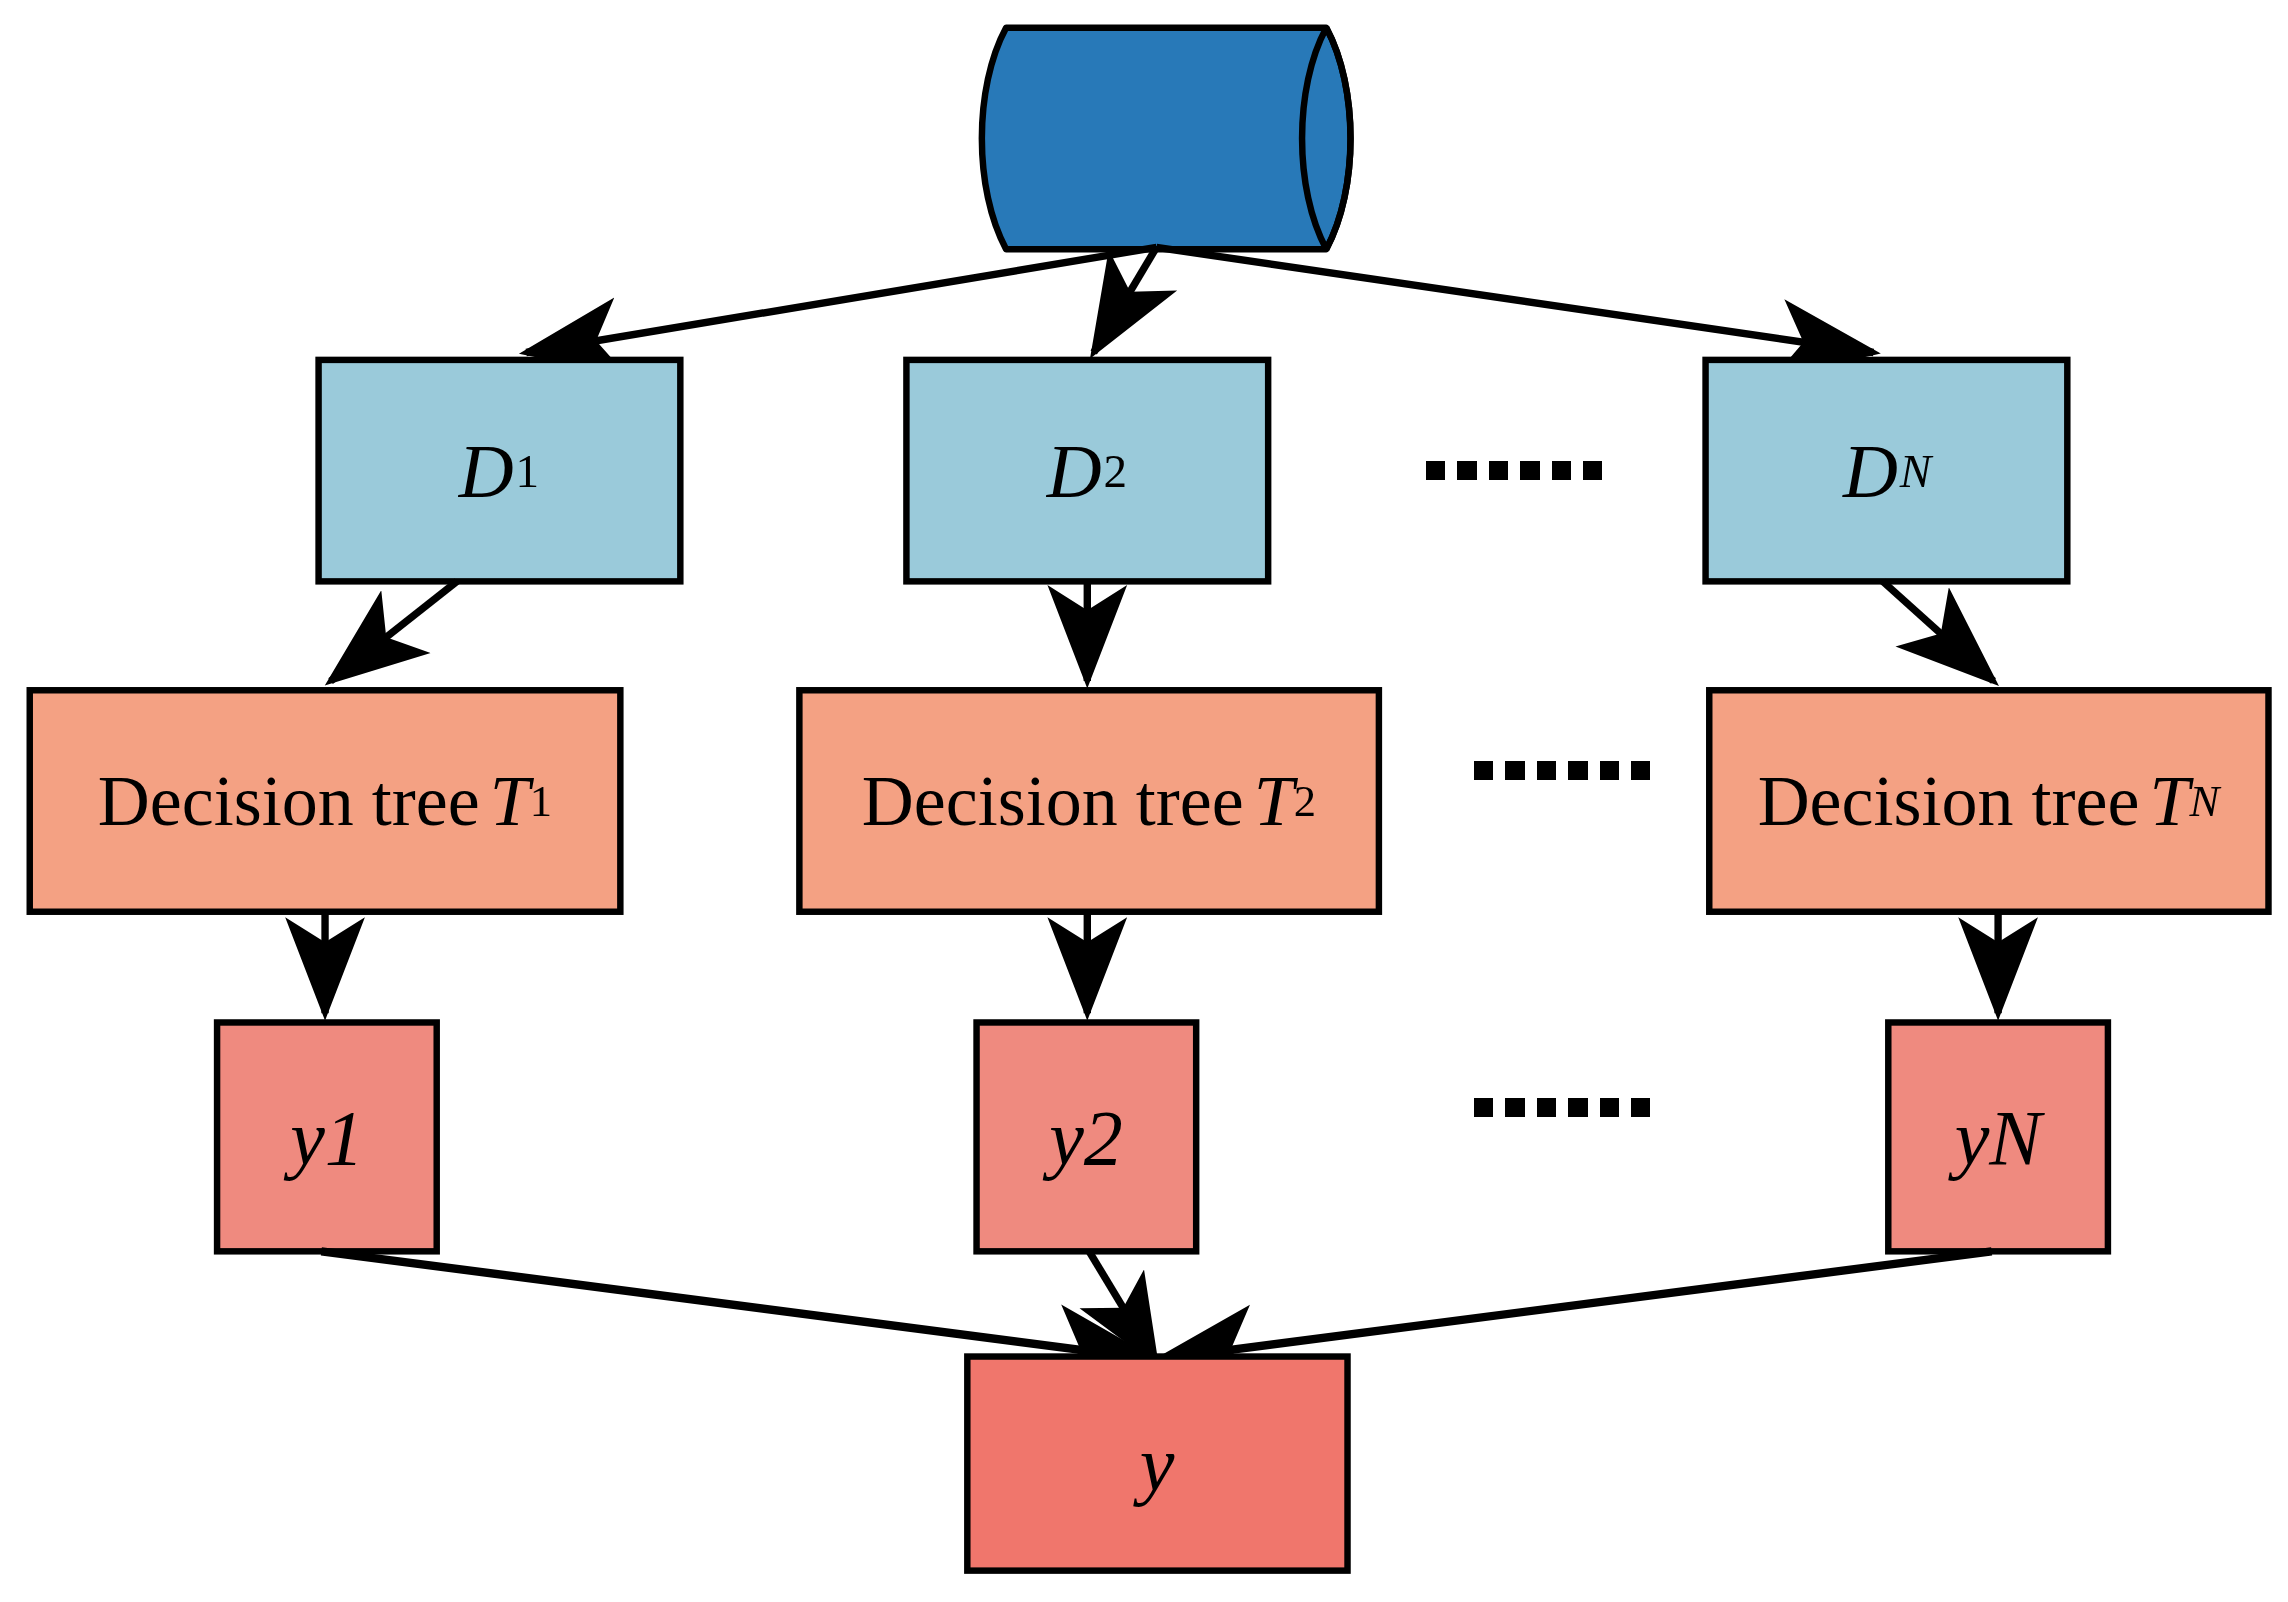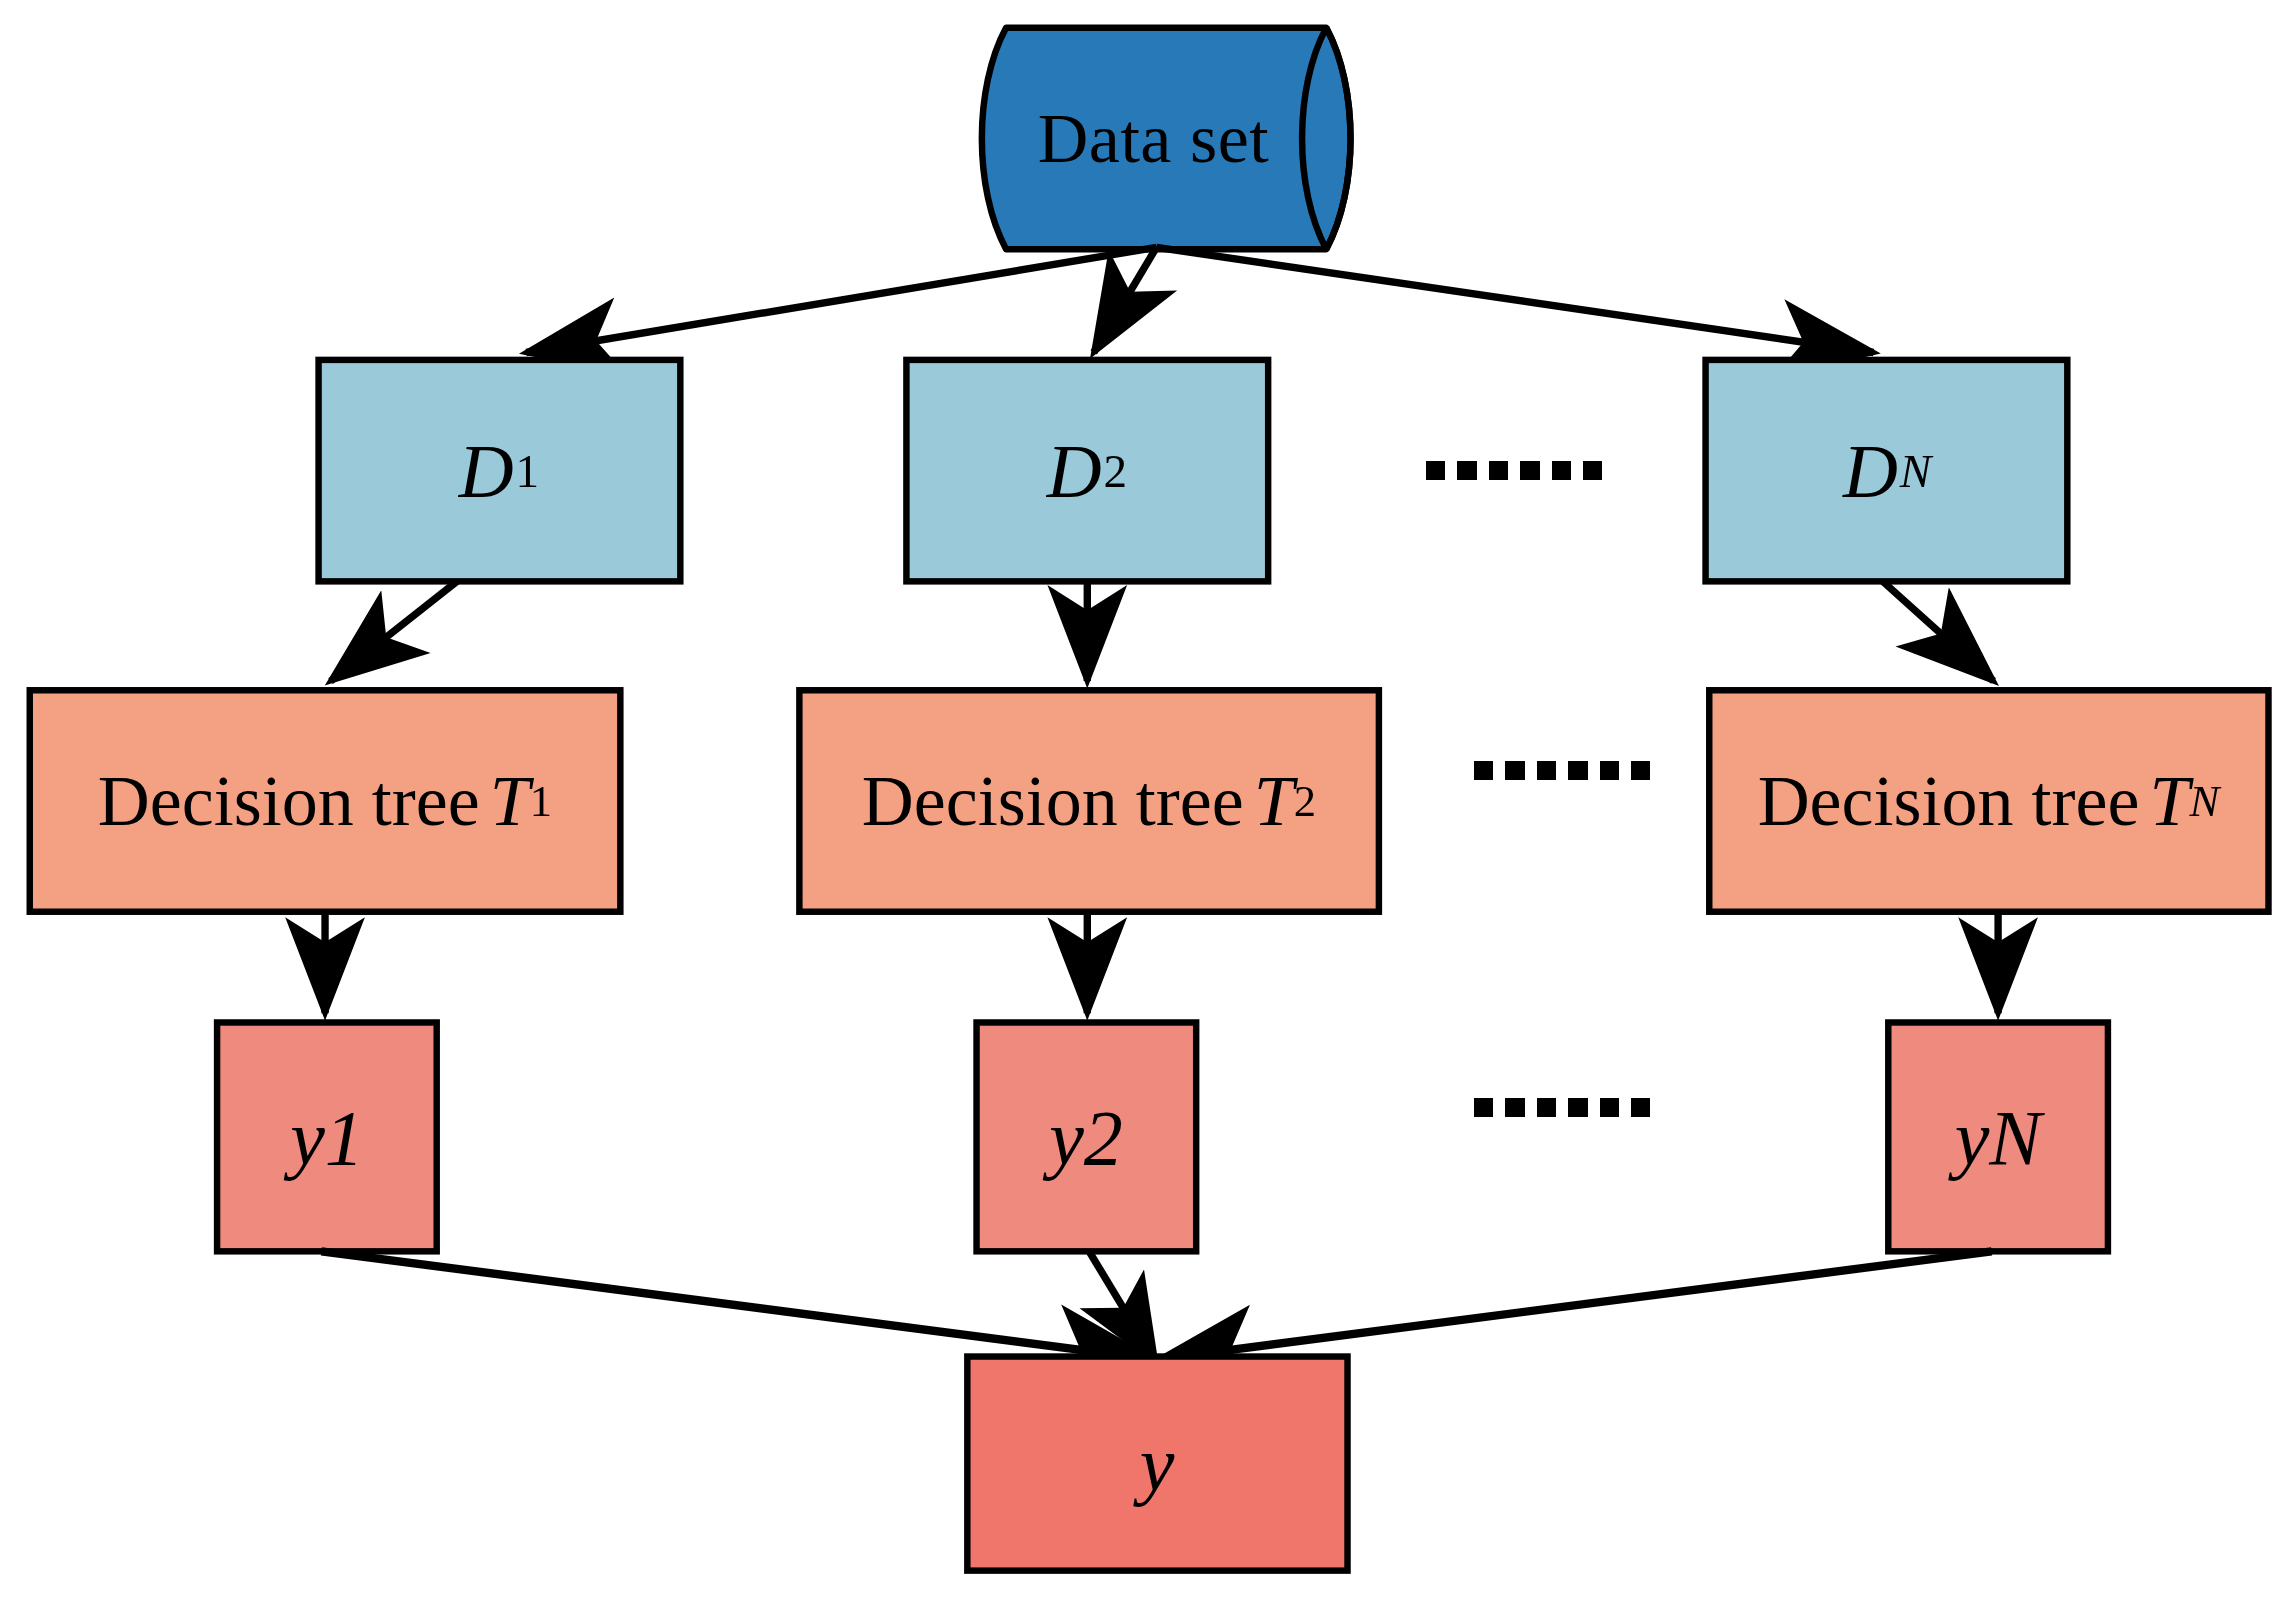--- a/index.html
+++ b/index.html
@@ -136,21 +136,20 @@
     <rect x="1058" y="1108" width="238" height="248" fill="#ef8a7f" stroke="#000000" stroke-width="7"></rect>
     <rect x="2046" y="1108" width="238" height="248" fill="#ef8a7f" stroke="#000000" stroke-width="7"></rect>
 
     <line x1="348" y1="1356" x2="1242" y2="1472" stroke="#000000" stroke-width="9" marker-end="url(#arrowhead-big)"></line>
     <line x1="1180" y1="1356" x2="1250" y2="1472" stroke="#000000" stroke-width="8" marker-end="url(#arrowhead-big)"></line>
     <line x1="2158" y1="1356" x2="1262" y2="1472" stroke="#000000" stroke-width="9" marker-end="url(#arrowhead-big)"></line>
 
     <rect x="1048" y="1470" width="412" height="232" fill="#f0766c" stroke="#000000" stroke-width="7"></rect>
   </svg>
 
-  <div class="node-label cylinder-label" style="left:978px; top:28px; width:351px; height:222px;">Data set</div>
 
   <div class="node-label sub-label" style="left:318px; top:360px; width:362px; height:222px;">
     <span>D</span>
       <span class="sub">1</span>
   </div>
   <div class="node-label sub-label" style="left:906px; top:360px; width:362px; height:222px;">
     <span>D</span>
       <span class="sub">2</span>
   </div>
   <div class="node-label sub-label" style="left:1706px; top:360px; width:362px; height:222px;">

